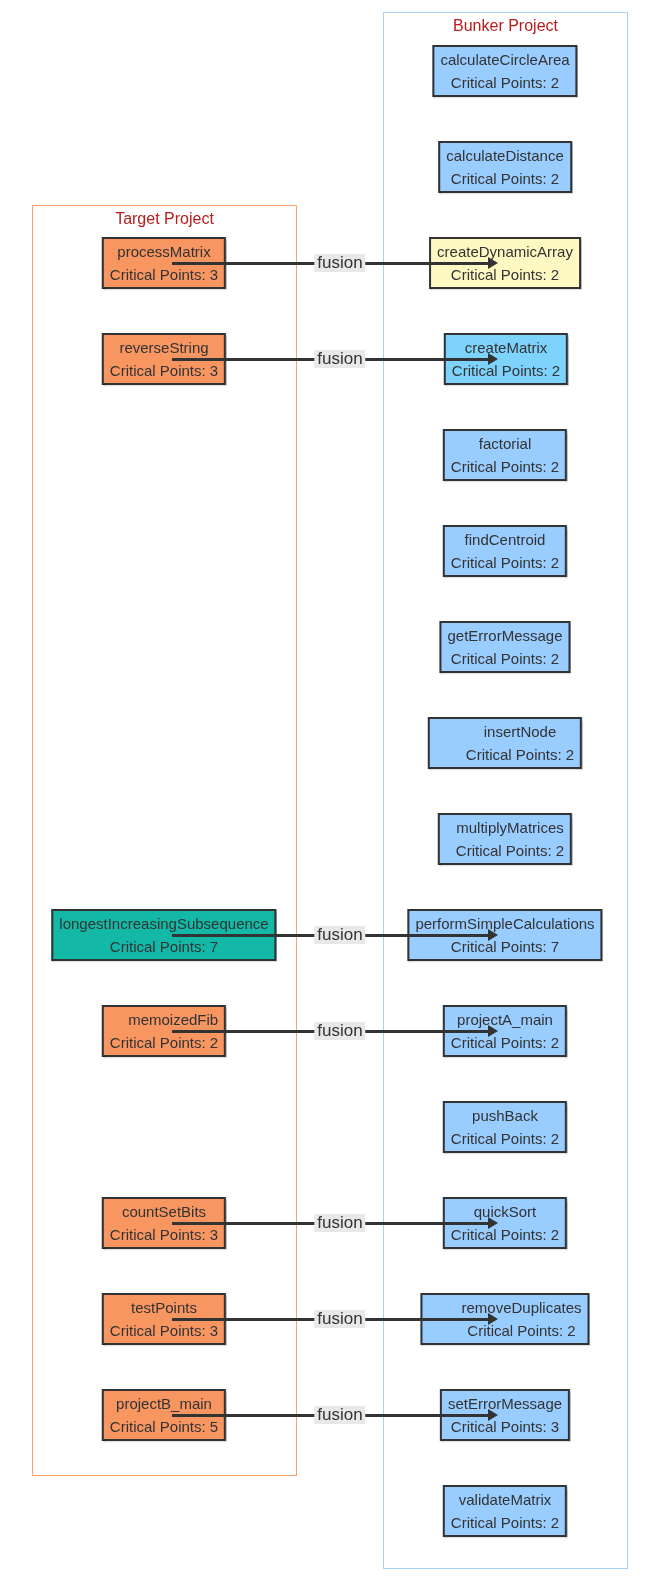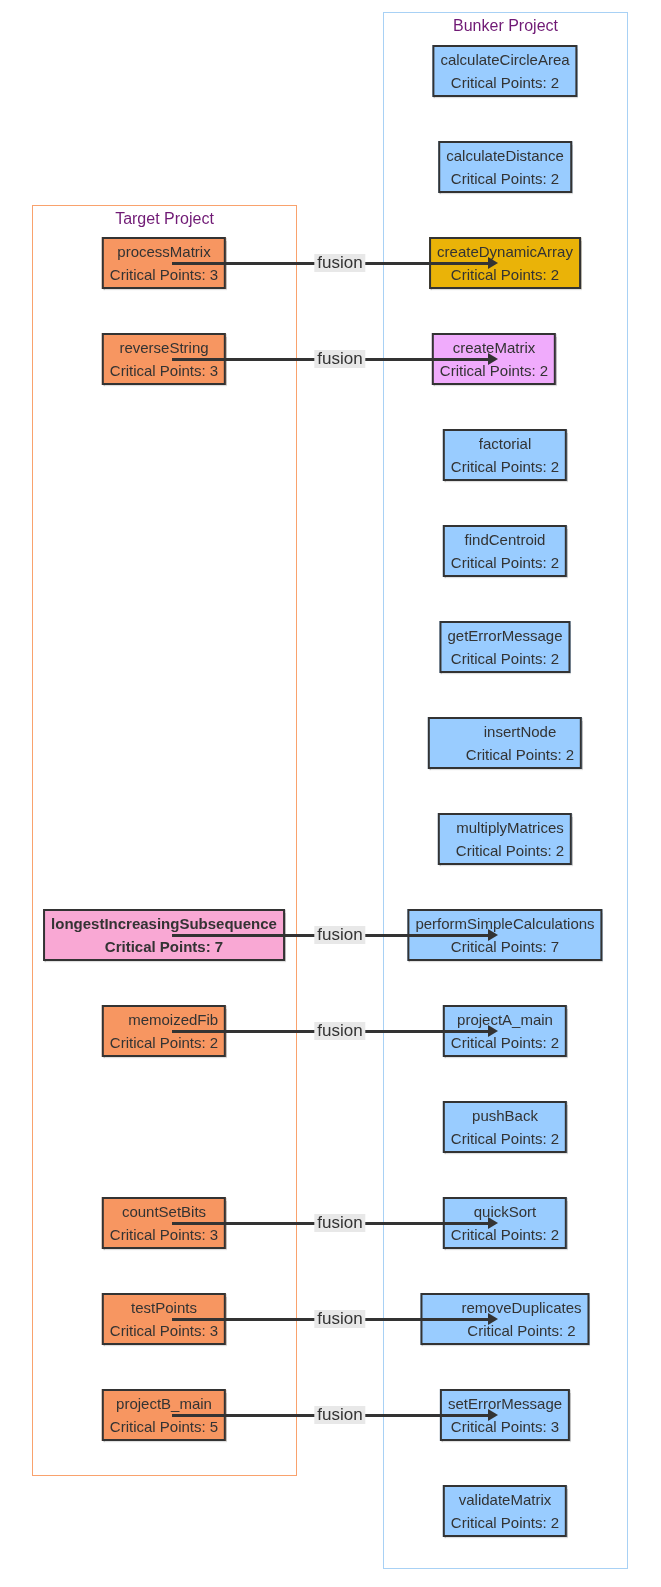--- a/index.html
+++ b/index.html
@@ -17,21 +17,21 @@
     background: transparent;
     box-sizing: border-box;
   }
   .cluster-title {
     position: absolute;
     top: 4px;
     left: 0;
     width: 100%;
     text-align: center;
     font-size: 16px;
-    color: #701a75;
+    color: #b91c1c;
   }
   .node {
     position: absolute;
     transform: translate(-50%, -50%);
     border: 2px solid #333333;
     box-sizing: border-box;
     padding: 1px 6px;
     text-align: center;
     white-space: nowrap;
     font-size: 15px;
@@ -73,25 +73,25 @@
       <div class="cluster-title">Bunker Project</div>
     </div>
     <div class="node" style="left: 505px; top: 71px; background: rgb(153, 204, 255); border-color: rgb(51, 51, 51);">
       <div class="node-name">calculateCircleArea</div>
       <div class="node-cp">Critical Points: 2</div>
     </div>
     <div class="node" style="left: 505px; top: 167px; background: rgb(153, 204, 255); border-color: rgb(51, 51, 51);">
       <div class="node-name">calculateDistance</div>
       <div class="node-cp">Critical Points: 2</div>
     </div>
-    <div class="node" style="left: 505px; top: 263px; background: #eab308; border-color: rgb(51, 51, 51);">
+    <div class="node" style="left: 505px; top: 263px; background: #fef9c3; border-color: rgb(51, 51, 51);">
       <div class="node-name">createDynamicArray</div>
       <div class="node-cp">Critical Points: 2</div>
     </div>
-    <div class="node" style="left: 494px; top: 359px; background: #f0abfc; border-color: rgb(51, 51, 51);">
+    <div class="node" style="left: 506px; top: 359px; background: #7dd3fc; border-color: rgb(51, 51, 51);">
       <div class="node-name">createMatrix</div>
       <div class="node-cp">Critical Points: 2</div>
     </div>
     <div class="node" style="left: 505px; top: 455px; background: rgb(153, 204, 255); border-color: rgb(51, 51, 51);">
       <div class="node-name">factorial</div>
       <div class="node-cp">Critical Points: 2</div>
     </div>
     <div class="node" style="left: 505px; top: 551px; background: rgb(153, 204, 255); border-color: rgb(51, 51, 51);">
       <div class="node-name">findCentroid</div>
       <div class="node-cp">Critical Points: 2</div>
@@ -140,21 +140,21 @@
       <div class="cluster-title">Target Project</div>
     </div>
     <div class="node" style="left: 164px; top: 263px; background: rgb(247, 150, 97); border-color: rgb(51, 51, 51);">
       <div class="node-name">processMatrix</div>
       <div class="node-cp">Critical Points: 3</div>
     </div>
     <div class="node" style="left: 164px; top: 359px; background: rgb(247, 150, 97); border-color: rgb(51, 51, 51);">
       <div class="node-name">reverseString</div>
       <div class="node-cp">Critical Points: 3</div>
     </div>
-    <div class="node" style="left: 164px; top: 935px; background: #f9a8d4; border-color: rgb(51, 51, 51); font-weight: bold;">
+    <div class="node" style="left: 164px; top: 935px; background: #14b8a6; border-color: rgb(51, 51, 51);">
       <div class="node-name">longestIncreasingSubsequence</div>
       <div class="node-cp">Critical Points: 7</div>
     </div>
     <div class="node" style="left: 164px; top: 1031px; background: rgb(247, 150, 97); border-color: rgb(51, 51, 51); text-align: right;">
       <div class="node-name">memoizedFib</div>
       <div class="node-cp">Critical Points: 2</div>
     </div>
     <div class="node" style="left: 164px; top: 1223px; background: rgb(247, 150, 97); border-color: rgb(51, 51, 51);">
       <div class="node-name">countSetBits</div>
       <div class="node-cp">Critical Points: 3</div>

